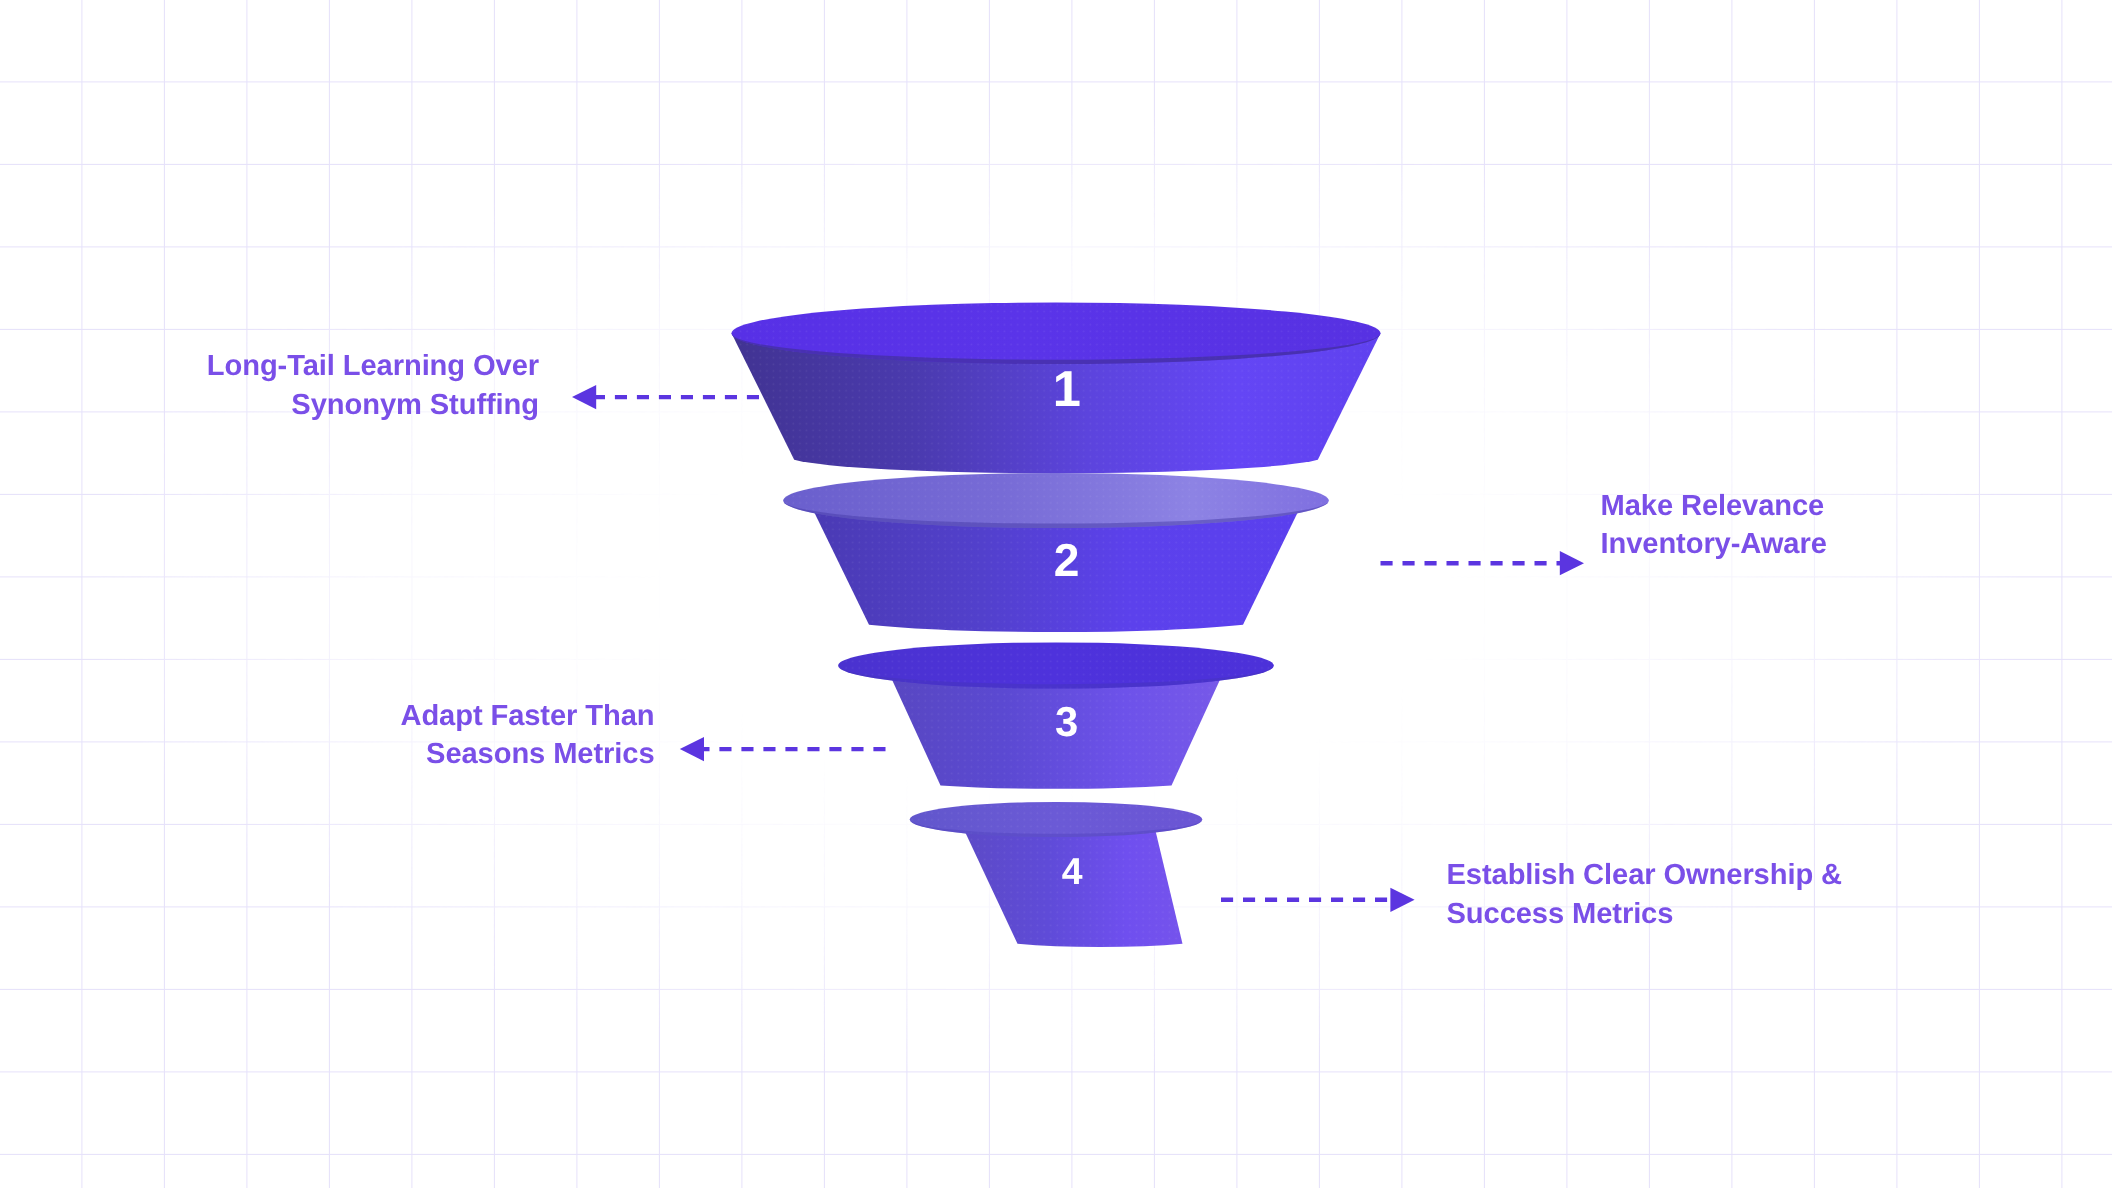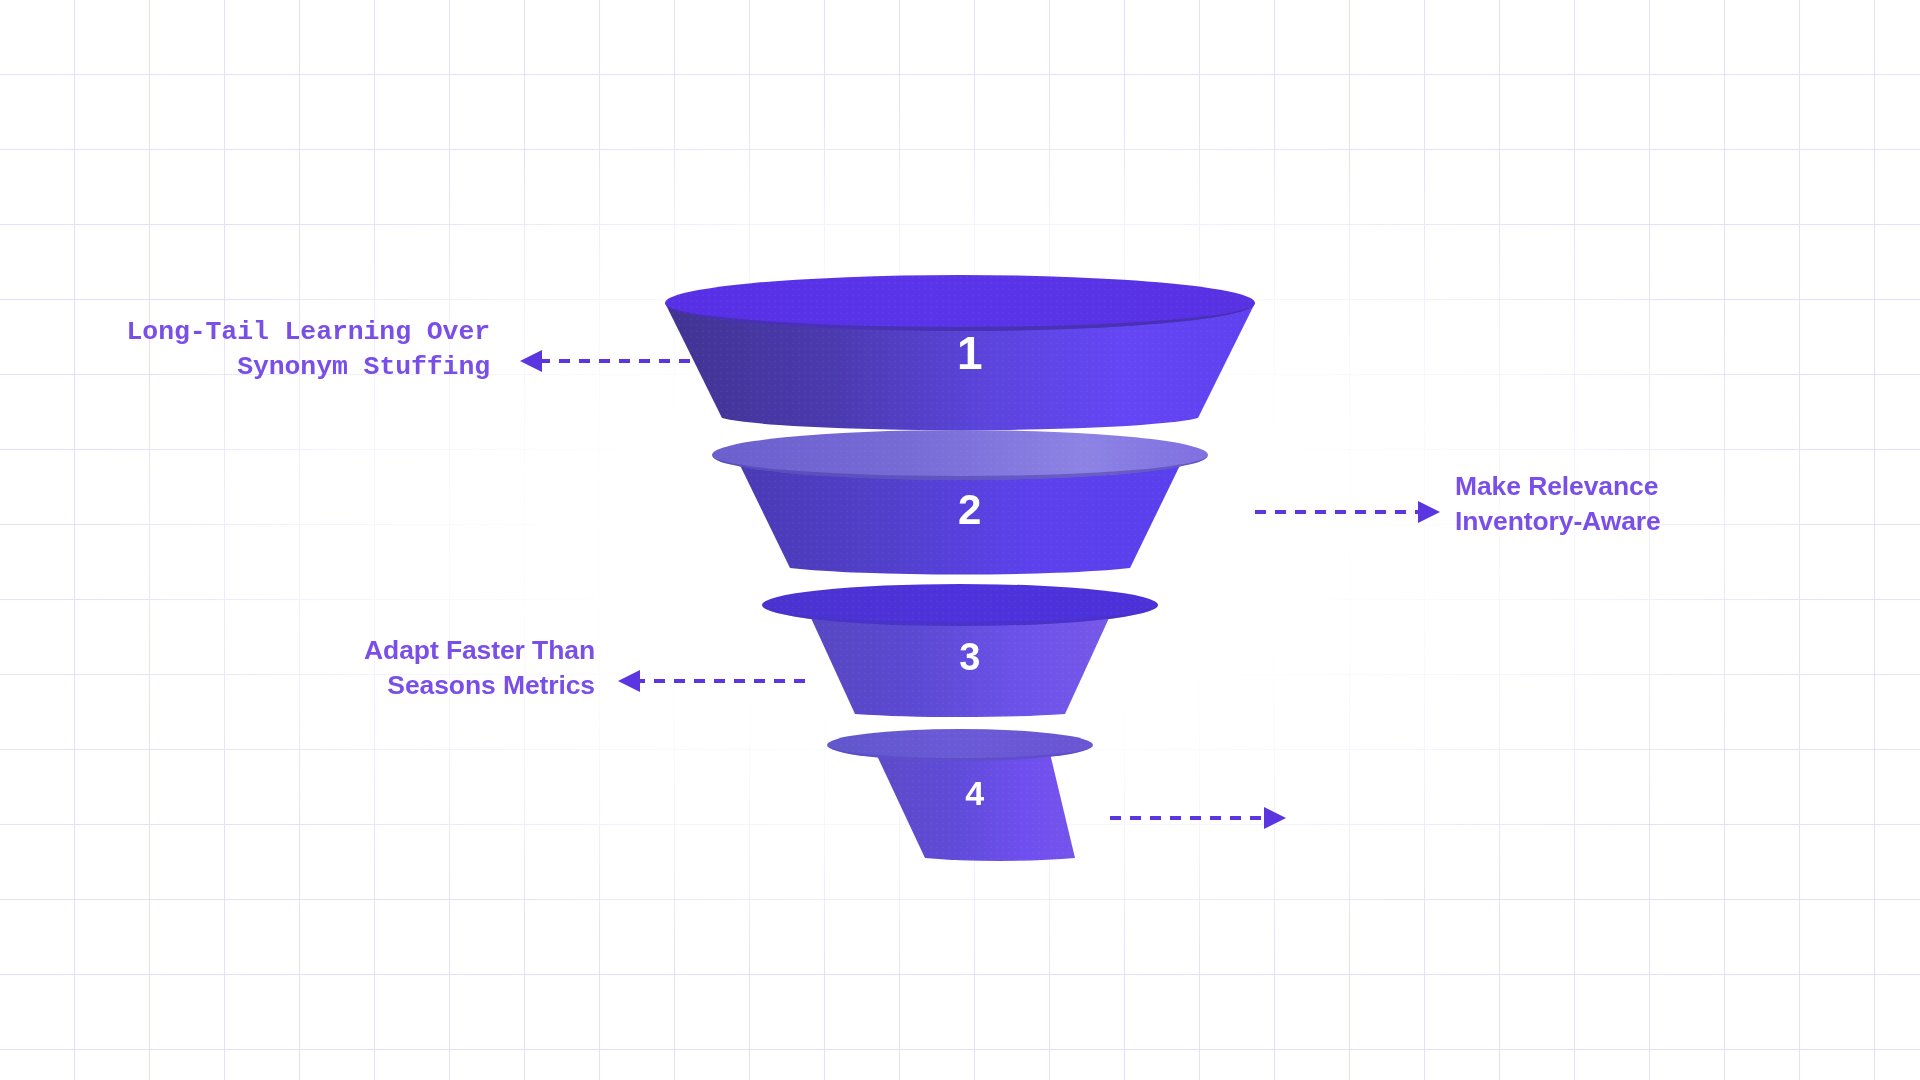--- a/index.html
+++ b/index.html
@@ -51,22 +51,22 @@
     font-size:26.5px;
     font-weight:700;
     line-height:1.32;
     letter-spacing:-0.1px;
     white-space:pre-line;
     user-select:none;
   }
   .callout.left  { text-align:right; }
   .callout.right { text-align:left; }
 
-  #label-1 { left:80px;   top:315px; width:410px;font-family:Liberation Mono, monospace; }
-  #label-2 { left:1455px; top:469px; width:430px; }
+  #label-1 { left:80px;   top:315px; width:410px; }
+  #label-2 { left:1455px; top:442px; width:430px; }
   #label-3 { left:210px;  top:633px; width:385px; }
   #label-4 { left:1315px; top:778px; width:470px; }
 </style>
 </head>
 <body>
 
 <div id="stage">
 
   <div id="grid"></div>
 
@@ -185,14 +185,16 @@
   <div class="stage-num" id="num-2">2</div>
   <div class="stage-num" id="num-3">3</div>
   <div class="stage-num" id="num-4">4</div>
 
   <div class="callout left" id="label-1">Long-Tail Learning Over
 Synonym Stuffing</div>
   <div class="callout right" id="label-2">Make Relevance
 Inventory-Aware</div>
   <div class="callout left" id="label-3">Adapt Faster Than
 Seasons Metrics</div>
+  <div class="callout right" id="label-4">Establish Clear Ownership &amp;
+Success Metrics</div>
 
 </div>
 
 </body></html>

